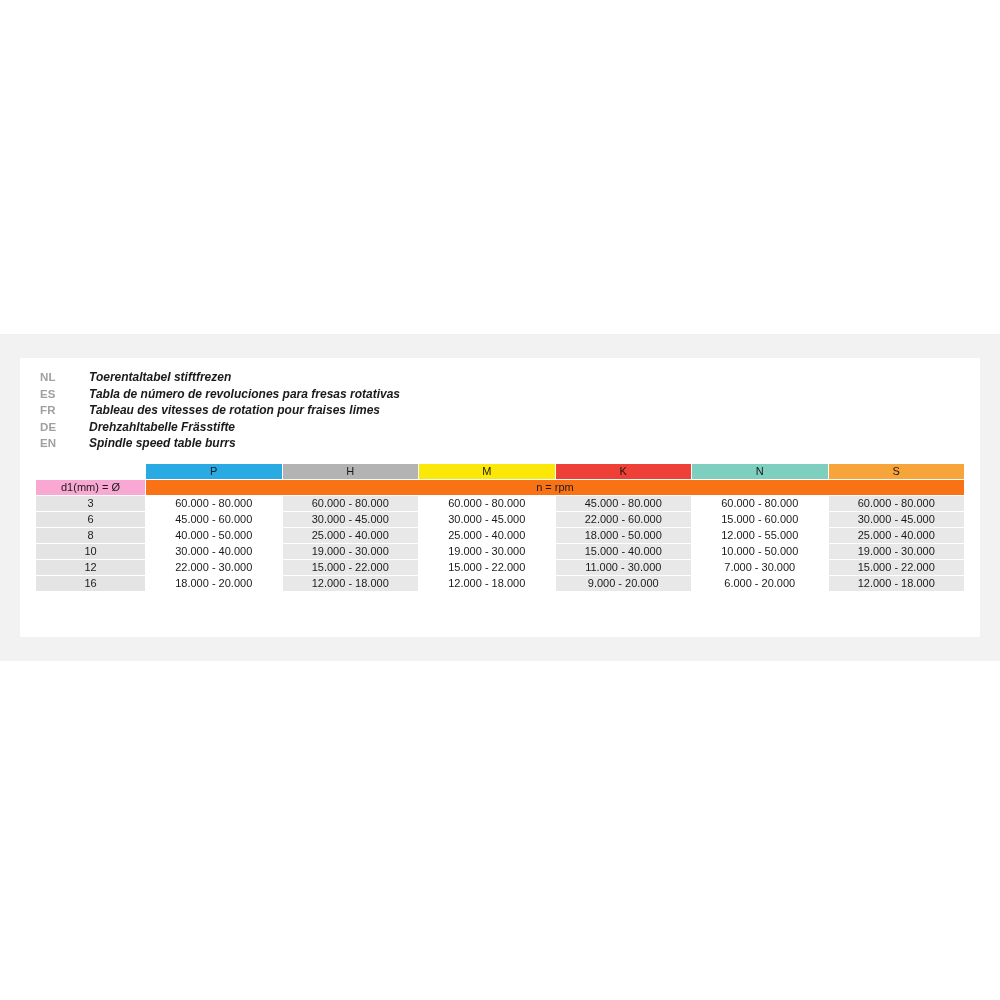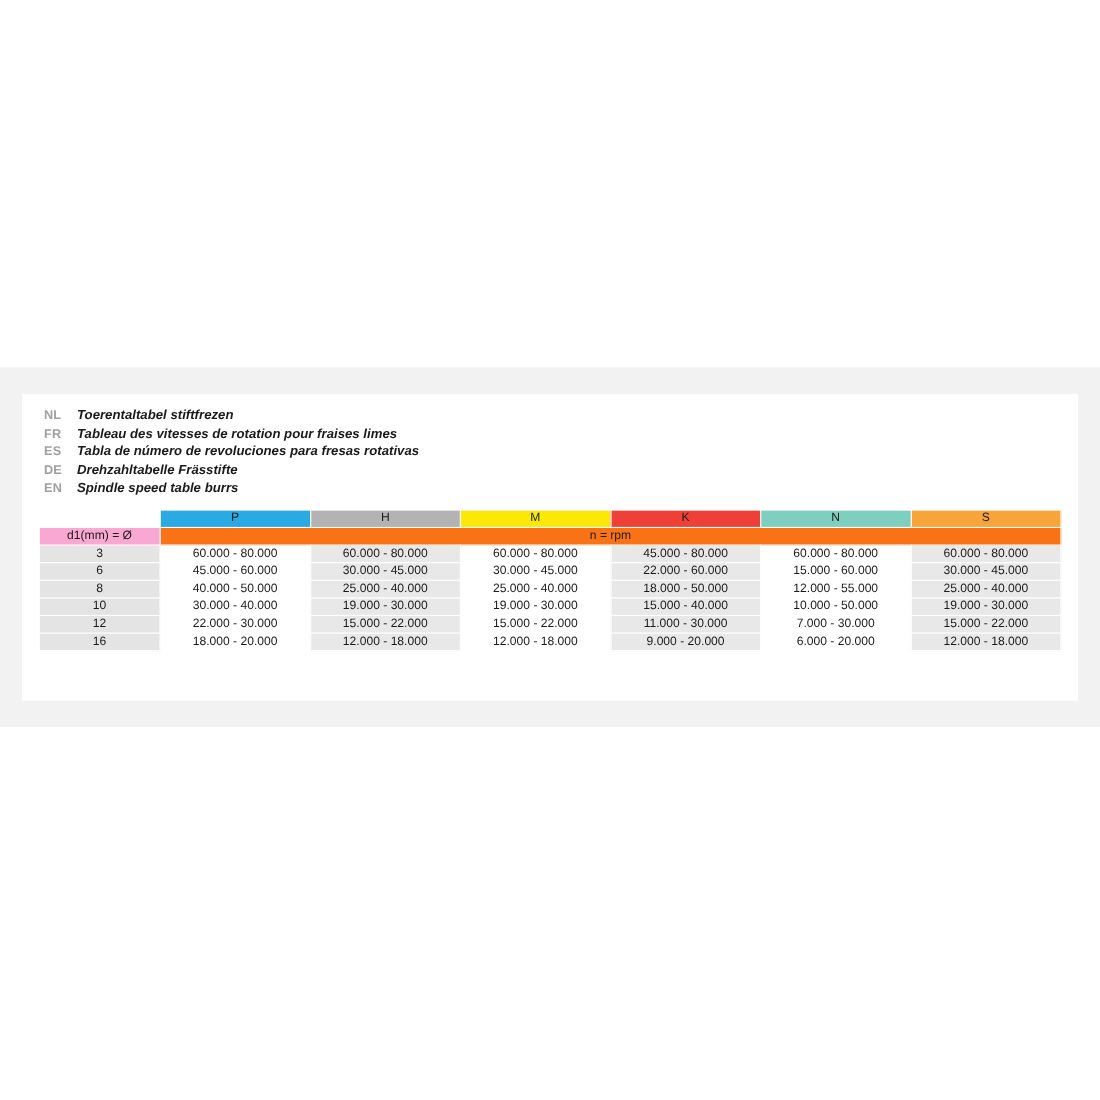--- a/index.html
+++ b/index.html
@@ -35,20 +35,21 @@
   }
   .legend {
     position: absolute;
     left: 20px;
     top: 12px;
   }
   .legend-row {
     display: flex;
     align-items: baseline;
     height: 16.5px;
+    gap: 19px;
   }
   .legend-code {
     width: 30px;
     color: #a0a0a0;
     font-size: 11.5px;
     font-weight: bold;
     letter-spacing: .2px;
   }
   .legend-text {
     color: #1a1a1a;
@@ -113,26 +114,26 @@
   <div class="band"></div>
 
   <div class="card">
 
     <div class="legend">
       <div class="legend-row">
         <span class="legend-code">NL</span>
         <span class="legend-text">Toerentaltabel stiftfrezen</span>
       </div>
       <div class="legend-row">
+        <span class="legend-code">ES</span>
+        <span class="legend-text">Tabla de número de revoluciones para fresas rotativas</span>
+      </div>
+      <div class="legend-row">
         <span class="legend-code">FR</span>
         <span class="legend-text">Tableau des vitesses de rotation pour fraises limes</span>
-      </div>
-      <div class="legend-row">
-        <span class="legend-code">ES</span>
-        <span class="legend-text">Tabla de número de revoluciones para fresas rotativas</span>
       </div>
       <div class="legend-row">
         <span class="legend-code">DE</span>
         <span class="legend-text">Drehzahltabelle Frässtifte</span>
       </div>
       <div class="legend-row">
         <span class="legend-code">EN</span>
         <span class="legend-text">Spindle speed table burrs</span>
       </div>
     </div>

